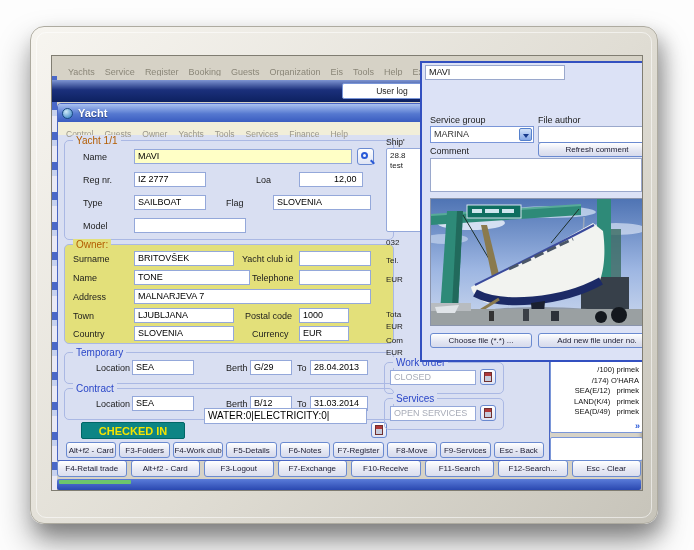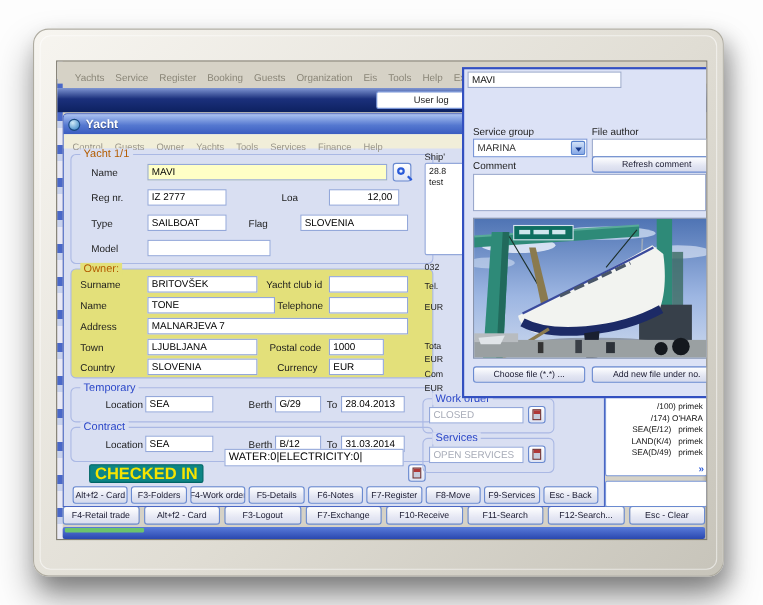--- a/index.html
+++ b/index.html
@@ -57,21 +57,21 @@
     border:1px solid #6a8ad0;border-radius:3px;}
   .mag{position:absolute;left:3px;top:3px;width:7px;height:7px;border:2px solid #2a5ad8;border-radius:50%;}
   .mag::after{content:'';position:absolute;left:7px;top:7px;width:5px;height:2px;background:#2a5ad8;transform:rotate(45deg);}
 
   .calc-btn{position:absolute;width:16px;height:16px;background:linear-gradient(#ffffff,#dfe4f4);
     border:1px solid #6a8ad0;border-radius:3px;}
   .calc-ic{position:absolute;left:3px;top:2px;width:8px;height:10px;border:1px solid #703030;
     background:linear-gradient(#b03838 0 3px,#c6ccdc 3px);}
 
   .checked-btn{position:absolute;background:#0d8585;border:1px solid #066;border-radius:2px;
-    color:#f5e400;font-weight:bold;font-size:15px;display:flex;align-items:center;justify-content:center;}
+    color:#f5e400;font-weight:bold;font-size:11px;display:flex;align-items:center;justify-content:center;}
   .meters-fld{font-size:10px;}
 
   .fnrow{position:absolute;display:flex;gap:3px;}
   .fn-btn{flex:1;height:16px;background:linear-gradient(#ffffff,#e2e5f2 60%,#d6daec);
     border:1px solid #6a8ad0;border-radius:3px;font-size:8px;color:#1a1a30;
     display:flex;align-items:center;justify-content:center;white-space:nowrap;overflow:hidden;}
 
   .ship-box{position:absolute;background:#fff;border:1px solid #94a8da;border-radius:2px;
     font-size:8px;color:#222;padding:2px 3px;line-height:10px;}
   .frags{position:absolute;width:60px;}
@@ -201,21 +201,21 @@
 
         <div class="checked-btn" style="left:23px;top:318px;width:104px;height:17px;">CHECKED IN</div>
         <div class="fld meters-fld" style="left:146px;top:304px;width:163px;height:16px;">WATER:0|ELECTRICITY:0|</div>
         <div class="calc-btn" style="left:313px;top:318px;">
           <span class="calc-ic"></span>
         </div>
 
         <div class="fnrow" style="left:8px;top:338px;width:478px;">
             <span class="fn-btn">Alt+f2 - Card</span>
             <span class="fn-btn">F3-Folders</span>
-            <span class="fn-btn">F4-Work order</span>
+            <span class="fn-btn">F4-Work club</span>
             <span class="fn-btn">F5-Details</span>
             <span class="fn-btn">F6-Notes</span>
             <span class="fn-btn">F7-Register</span>
             <span class="fn-btn">F8-Move</span>
             <span class="fn-btn">F9-Services</span>
             <span class="fn-btn">Esc - Back</span>
           </div>
 
         <span class="lbl lbl-orange" style="left:328px;top:33px;font-size:8.5px;">Ship'</span>
         <div class="ship-box" style="left:328px;top:44px;width:92px;height:84px;">

